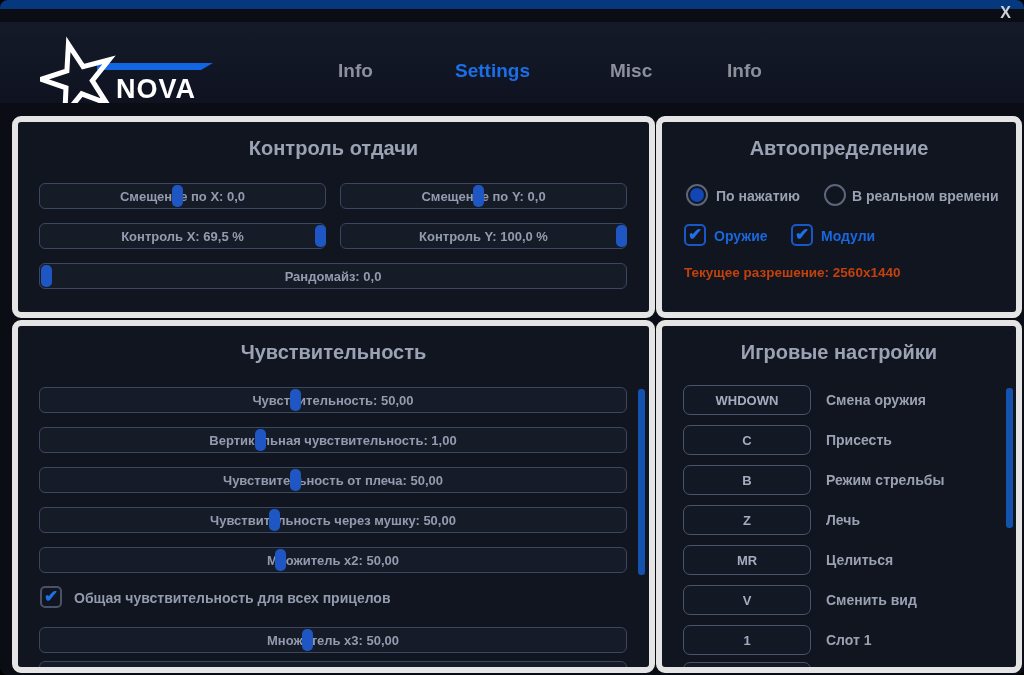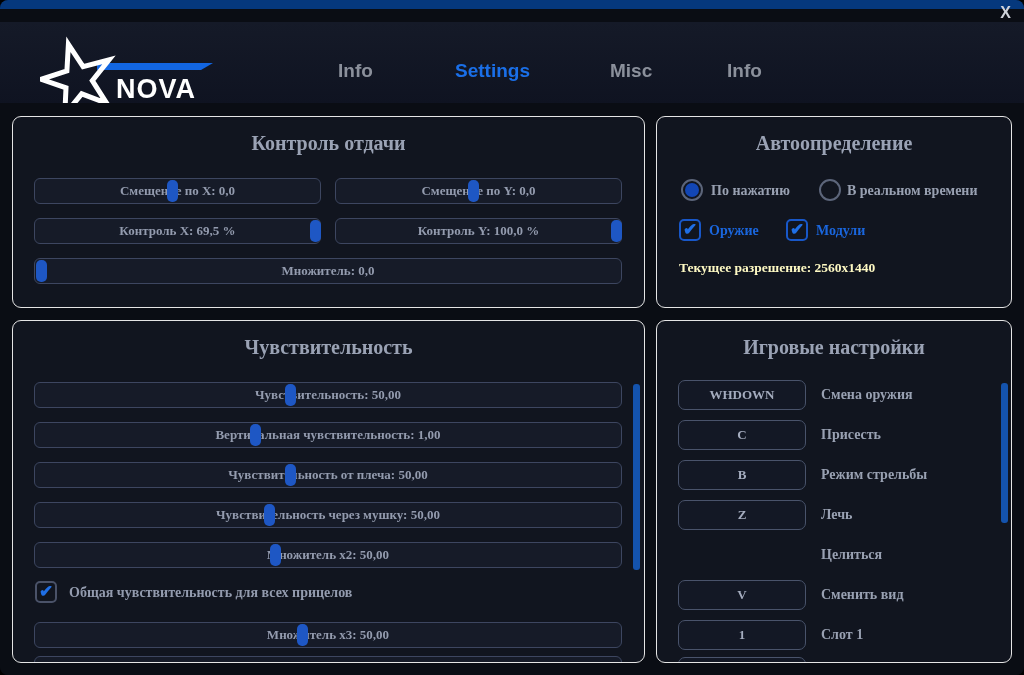--- a/index.html
+++ b/index.html
@@ -5,21 +5,21 @@
   html,body{margin:0;padding:0;background:#000;font-family:"Liberation Sans",sans-serif;}
   .window{position:relative;width:1024px;height:675px;background:#0a0d14;border-radius:8px;overflow:hidden;}
   .topstrip{position:absolute;top:0;left:0;right:0;height:9px;background:#05387d;}
   .header{position:absolute;top:22px;left:0;right:0;height:94px;background:linear-gradient(180deg,#151a28 0%,#0e1220 100%);}
   .close-x{position:absolute;top:4px;right:13px;color:#ced2da;font-weight:700;font-size:16px;cursor:default;}
   .logo{position:absolute;left:40px;top:12px;width:190px;height:92px;}
   .tab{position:absolute;top:38px;font-size:19px;font-weight:700;color:#8b909b;cursor:default;}
   .tab.active{color:#1a6fe8;}
   .tab-underline{position:absolute;left:429px;top:97px;width:141px;height:4px;border-radius:2px;background:#1266e2;}
   .content{position:absolute;top:103px;left:0;right:0;bottom:0;background:#0a0d14;}
-  .panel{position:absolute;background:#11151f;border:1px solid #e5e5e5;border-radius:9px;overflow:hidden;font-family:Liberation Serif, serif;}
+  .panel{position:absolute;background:#11151f;border:6px solid #e5e5e5;border-radius:9px;overflow:hidden;}
   #panel-recoil{left:12px;top:13px;width:631px;height:190px;}
   #panel-auto{left:656px;top:13px;width:354px;height:190px;}
   #panel-sens{left:12px;top:217px;width:631px;height:341px;}
   #panel-game{left:656px;top:217px;width:354px;height:341px;}
   .panel-title{position:absolute;top:15px;left:0;right:0;text-align:center;font-size:20px;font-weight:700;color:#9aa2b4;}
   .slider{position:absolute;height:26px;background:#161b28;border:1px solid #3d4660;border-radius:6px;box-sizing:border-box;}
   .slider .slabel{position:absolute;left:0;right:0;top:0;bottom:0;display:flex;align-items:center;justify-content:center;font-size:13px;font-weight:700;color:#939bae;}
   .thumb{position:absolute;top:1px;width:11px;height:22px;margin-left:-5px;background:#1e57c4;border-radius:5px;}
   .half-l{left:21px;width:287px;}
   .half-r{left:322px;width:287px;}
@@ -27,21 +27,21 @@
   .radio{position:absolute;width:22px;height:22px;border:2px solid #5c657a;border-radius:50%;box-sizing:border-box;}
   .radio.sel::after{content:"";position:absolute;left:2px;top:2px;width:14px;height:14px;border-radius:50%;background:#1246b5;}
   .rlabel{position:absolute;font-size:14px;font-weight:700;color:#99a1b2;white-space:nowrap;}
   .chk{position:absolute;width:22px;height:22px;border-radius:5px;box-sizing:border-box;display:flex;align-items:center;justify-content:center;}
   .chk.blue{border:2px solid #1857c8;}
   .chk.gray{border:2px solid #4a5268;}
   .chk .mark{color:#1f6fe6;font-size:17px;font-weight:700;line-height:1;transform:translateY(-1px);}
   .clabel{position:absolute;font-size:14px;font-weight:700;white-space:nowrap;}
   .clabel.blue{color:#1a66dd;}
   .clabel.gray{color:#939bae;}
-  .restext{position:absolute;left:22px;font-size:13.5px;font-weight:700;color:#fef9c3;}
+  .restext{position:absolute;left:22px;font-size:13.5px;font-weight:700;color:#c2410c;}
   .keybtn{position:absolute;left:21px;width:128px;height:30px;border:1px solid #49536b;border-radius:7px;background:#131825;box-sizing:border-box;display:flex;align-items:center;justify-content:center;font-size:13px;font-weight:700;color:#a4acbe;}
   .kaction{position:absolute;left:164px;font-size:14px;font-weight:700;color:#99a1b2;white-space:nowrap;line-height:30px;}
   .scrollbar{position:absolute;width:7px;border-radius:3px;background:#1453ad;}
   .partial-slider{position:absolute;left:21px;width:588px;height:26px;background:#161b28;border:1px solid #3d4660;border-radius:6px;box-sizing:border-box;}
   .partial-key{position:absolute;left:21px;width:128px;height:30px;border:1px solid #49536b;border-radius:7px;background:#131825;box-sizing:border-box;}
 </style>
 </head>
 <body>
 
 <div class="window">
@@ -78,21 +78,21 @@
       </div>
       <div class="slider half-l" style="top:101px">
         <span class="slabel">Контроль X: 69,5 %</span>
         <span class="thumb" style="left: 98.2%;"></span>
       </div>
       <div class="slider half-r" style="top:101px">
         <span class="slabel">Контроль Y: 100,0 %</span>
         <span class="thumb" style="left: 98.2%;"></span>
       </div>
       <div class="slider full" style="top:141px">
-        <span class="slabel">Множитель: 0,0</span>
+        <span class="slabel">Рандомайз: 0,0</span>
         <span class="thumb" style="left: 1%;"></span>
       </div>
     </div>
 
     <div class="panel" id="panel-auto">
       <div class="panel-title">Автоопределение</div>
       <span class="radio sel" style="left:24px;top:62px"></span>
       <span class="rlabel" style="left:54px;top:66px">По нажатию</span>
       <span class="radio" style="left:162px;top:62px"></span>
       <span class="rlabel" style="left:190px;top:66px">В реальном времени</span>
@@ -144,20 +144,21 @@
     <div class="panel" id="panel-game">
       <div class="panel-title">Игровые настройки</div>
       <div class="keybtn" style="top:59px">WHDOWN</div>
       <div class="kaction" style="top:59px">Смена оружия</div>
       <div class="keybtn" style="top:99px">C</div>
       <div class="kaction" style="top:99px">Присесть</div>
       <div class="keybtn" style="top:139px">B</div>
       <div class="kaction" style="top:139px">Режим стрельбы</div>
       <div class="keybtn" style="top:179px">Z</div>
       <div class="kaction" style="top:179px">Лечь</div>
+      <div class="keybtn" style="top:219px">MR</div>
       <div class="kaction" style="top:219px">Целиться</div>
       <div class="keybtn" style="top:259px">V</div>
       <div class="kaction" style="top:259px">Сменить вид</div>
       <div class="keybtn" style="top:299px">1</div>
       <div class="kaction" style="top:299px">Слот 1</div>
       <div class="partial-key" style="top:336px"></div>
       <div class="scrollbar" style="left:344px;top:62px;height:140px"></div>
     </div>
 
   </div>

